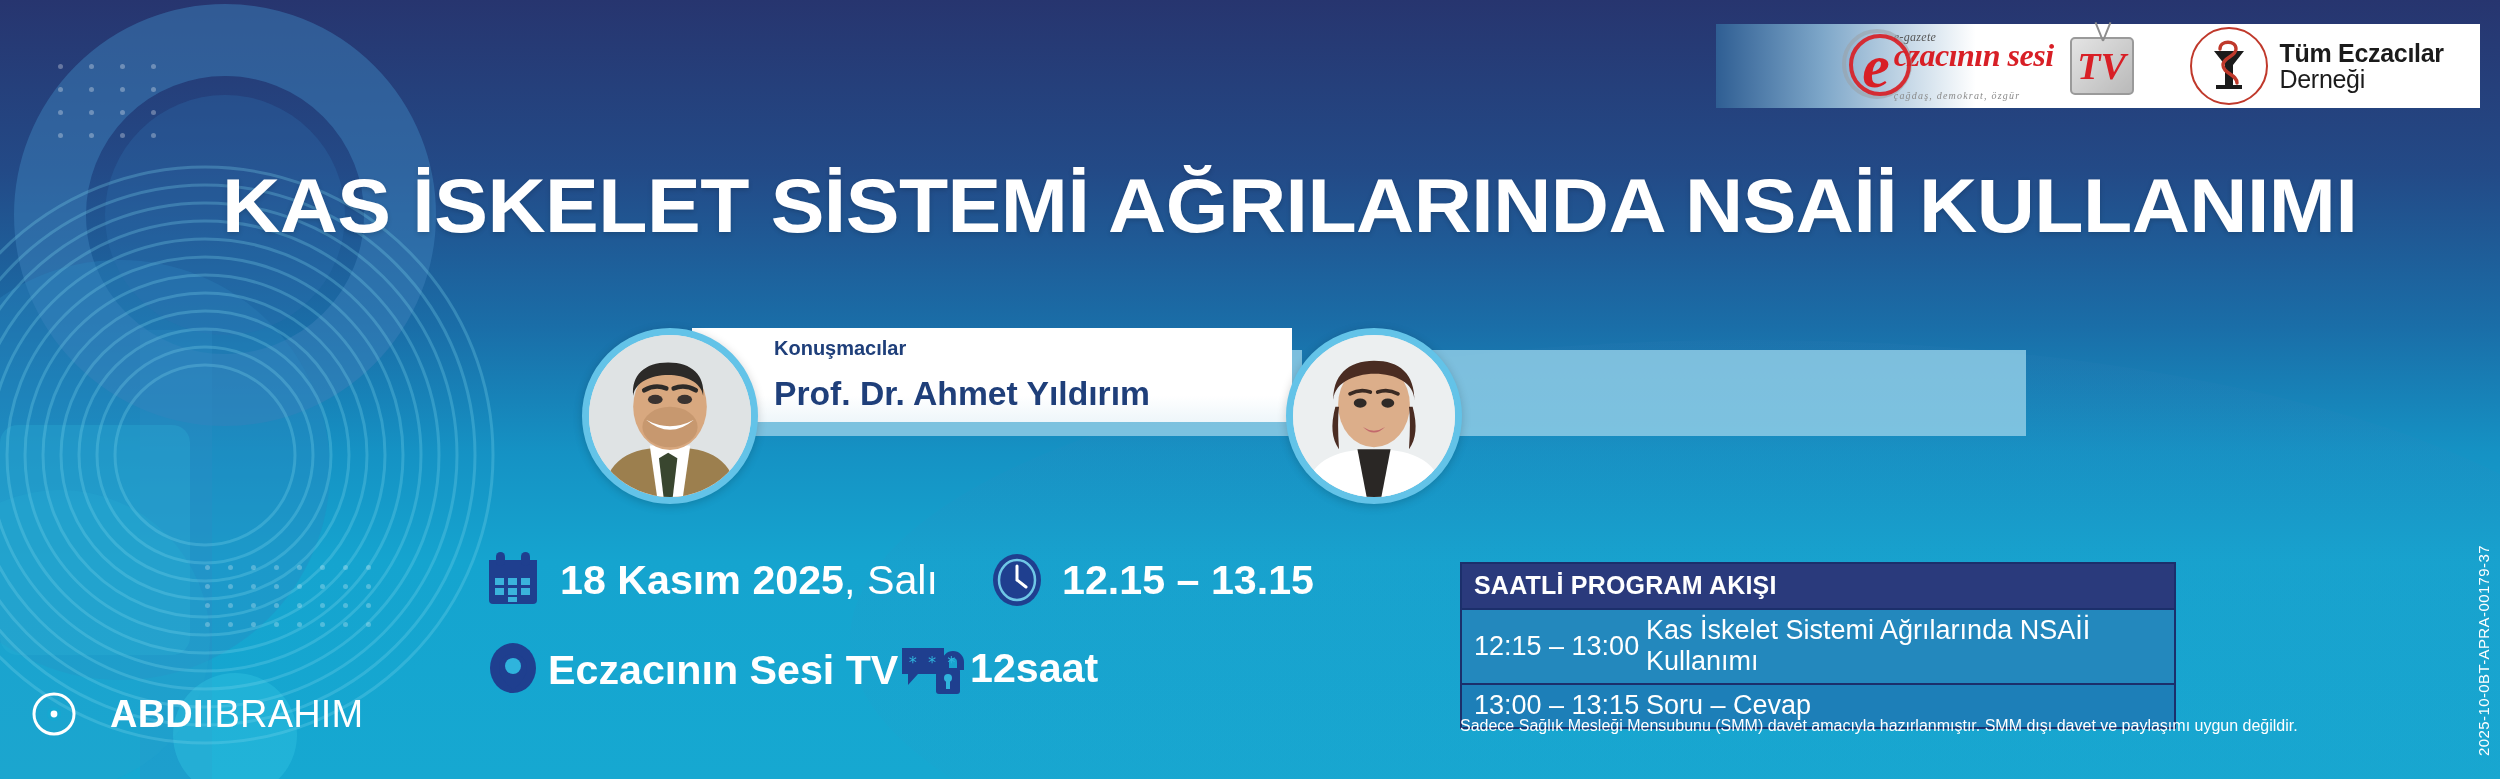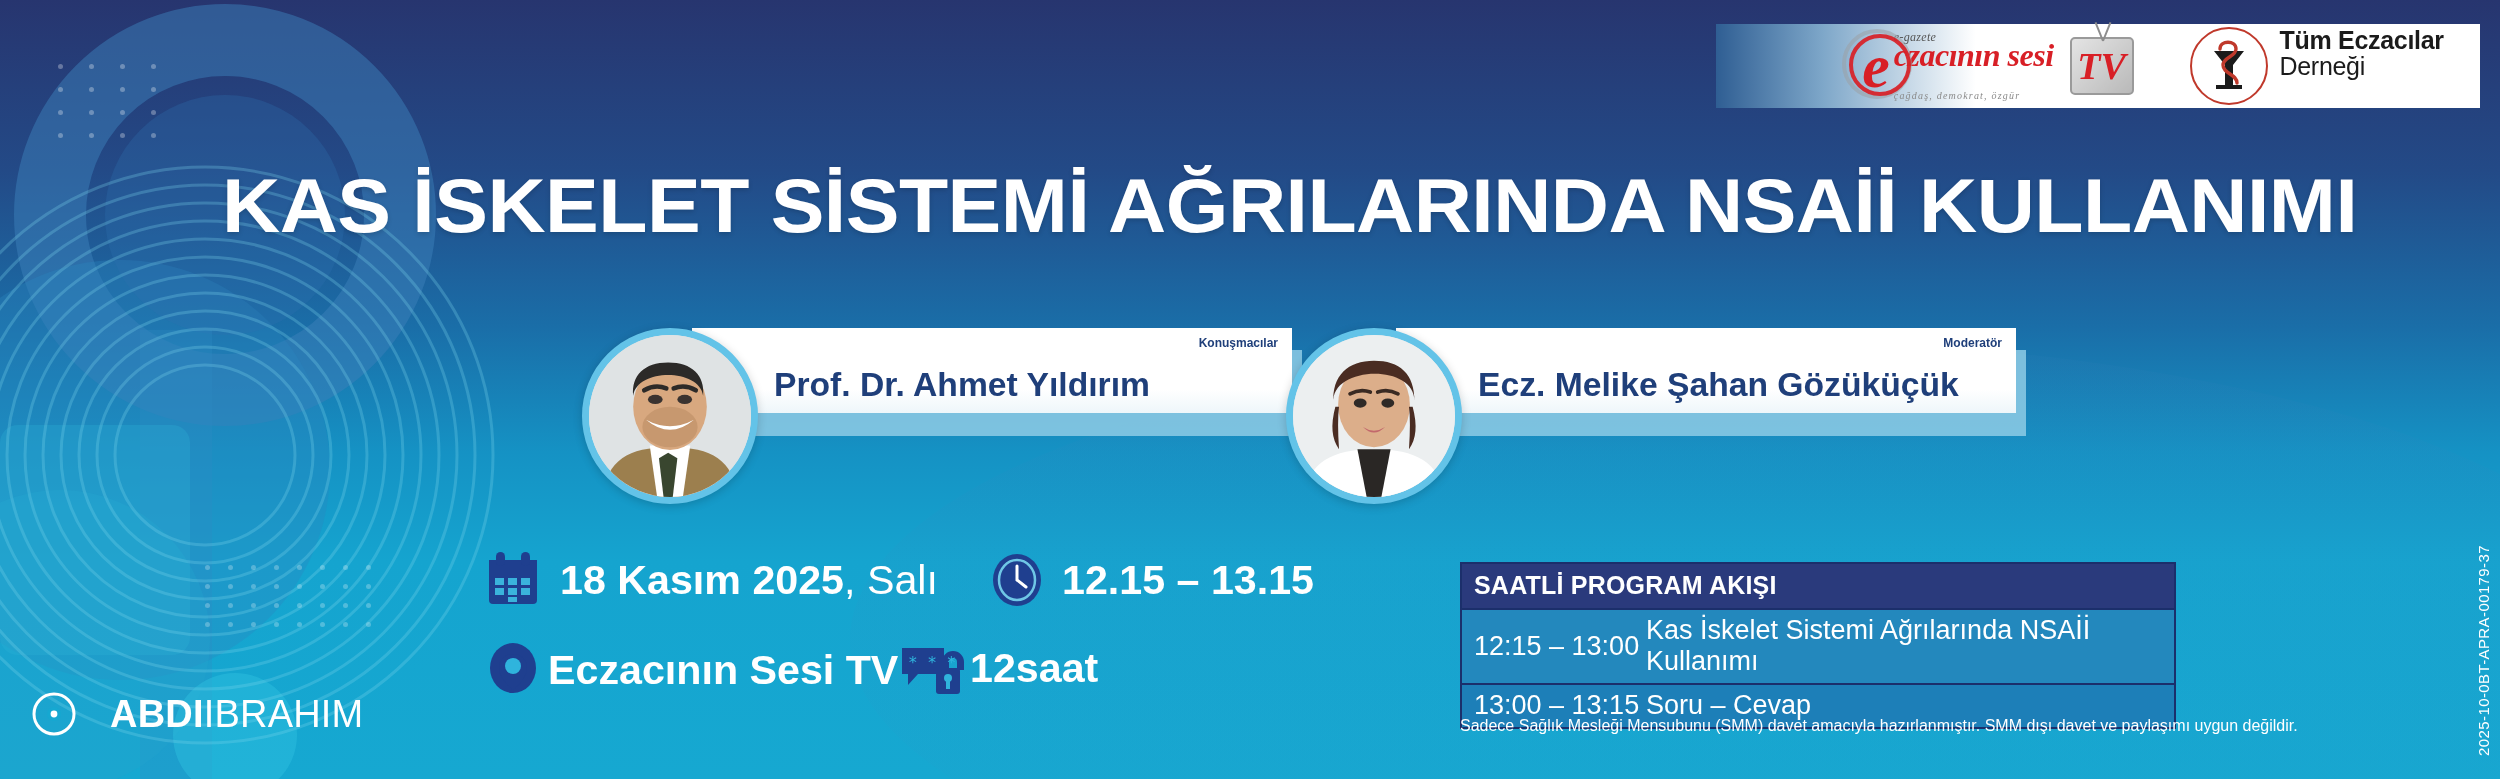--- a/index.html
+++ b/index.html
@@ -55,21 +55,21 @@
   .es-sub { font-family:"Liberation Serif", serif; font-style:italic; font-size:10px; color:#8a8a8a; letter-spacing:1.2px; margin-top:20px; }
   .es-tv {
     position:relative; margin-left:16px; width:64px; height:58px;
     background:linear-gradient(135deg,#e4e4e4,#b9b9b9); border:2px solid #9a9a9a; border-radius:5px;
     display:flex; align-items:center; justify-content:center;
   }
   .es-tv span { font-family:"Liberation Serif", serif; font-style:italic; font-weight:700; font-size:38px; color:#d81f26; }
   .es-ant { position:absolute; top:-18px; left:50%; width:2px; height:20px; background:#8d8d8d; transform:rotate(-22deg); transform-origin:bottom; }
   .es-ant.r { transform:rotate(22deg); }
 
-  .ted-logo { display:flex; align-items:flex-start; gap:12px; }
+  .ted-logo { display:flex; align-items:center; gap:12px; }
   .ted-mark { width:78px; height:78px; position:relative; }
   .ted-mark .oval { position:absolute; inset:0; border:2px solid #c0392b; border-radius:50%; }
   .ted-txt { display:flex; flex-direction:column; line-height:1.05; }
   .ted-txt b { font-size:25px; font-weight:700; color:#1b1b1b; letter-spacing:-.3px; }
   .ted-txt s { font-size:25px; font-weight:400; color:#1b1b1b; text-decoration:none; letter-spacing:-.3px; }
 
   
   .title {
     position:absolute; left:222px; top:168px; width:2060px;
     color:#ffffff; font-weight:700; font-size:76px; line-height:1;
@@ -83,21 +83,21 @@
   .person { position:absolute; display:flex; align-items:center; }
   .person .plate-shadow {
     position:absolute; left:120px; top:22px; width:600px; height:86px;
     background:rgba(142,203,229,.85);
   }
   .person .plate {
     position:relative; margin-left:110px; width:600px; min-height:78px;
     background:linear-gradient(180deg,#ffffff 0%,#ffffff 72%,#eef6fa 100%);
     padding:9px 14px 10px 82px; display:flex; flex-direction:column; justify-content:center;
   }
-  .person .role { font-size:12px; font-weight:700; color:#1f3f7a; line-height:1.1; margin-bottom:18px;text-align:right; }
+  .person .role { font-size:20px; font-weight:700; color:#1f3f7a; line-height:1.1; margin-bottom:18px; }
   .person .name {
     font-size:33px; font-weight:700; color:#1f3f7a; line-height:1.06;
     font-family:"Liberation Sans Narrow","Liberation Sans", sans-serif;
     transform:scaleX(1.02); transform-origin:left center;
   }
   .avatar {
     position:absolute; left:0; top:0; width:176px; height:176px; border-radius:50%;
     border:7px solid #63c3e8; background:#dfe4e6; overflow:hidden; z-index:3;
     box-shadow:0 2px 10px rgba(0,0,0,.18);
   }
@@ -316,24 +316,20 @@
         <ellipse cx="72" cy="70" rx="8" ry="5" fill="#3a3330"></ellipse>
         <ellipse cx="104" cy="70" rx="8" ry="5" fill="#3a3330"></ellipse>
         <path d="M60 60 q12-7 24-2" stroke="#2c2a28" stroke-width="5" fill="none" stroke-linecap="round"></path>
         <path d="M92 58 q12-5 24 2" stroke="#2c2a28" stroke-width="5" fill="none" stroke-linecap="round"></path>
       </svg>
     </div>
   </div>
 
   <div class="person" id="spk2">
     <div class="plate-shadow"></div>
-    <div class="plate">
-      <span class="role">Moderatör</span>
-      <span class="name">Ecz. Melike Şahan Gözüküçük</span>
-    </div>
     <div class="avatar">
       <svg class="ph" viewBox="0 0 176 176" aria-hidden="true">
         <rect width="176" height="176" fill="#eceff0"></rect>
         <path d="M10 176 c8-38 32-52 78-52 s70 14 78 52 z" fill="#ffffff"></path>
         <path d="M70 124 h36 l-10 52 h-16 z" fill="#2a2725"></path>
         <ellipse cx="88" cy="76" rx="39" ry="46" fill="#dcae8a"></ellipse>
         <path d="M44 74 c-4-40 88-44 88 -2 c0-30-16-44-44-44 s-46 16-44 46z" fill="#4a2c22"></path>
         <path d="M46 78 q-8 30 4 46 q-2-30 0-46z" fill="#4a2c22"></path>
         <path d="M130 78 q8 30 -4 46 q2-30 0-46z" fill="#4a2c22"></path>
         <ellipse cx="73" cy="74" rx="7" ry="5" fill="#2f2a27"></ellipse>

